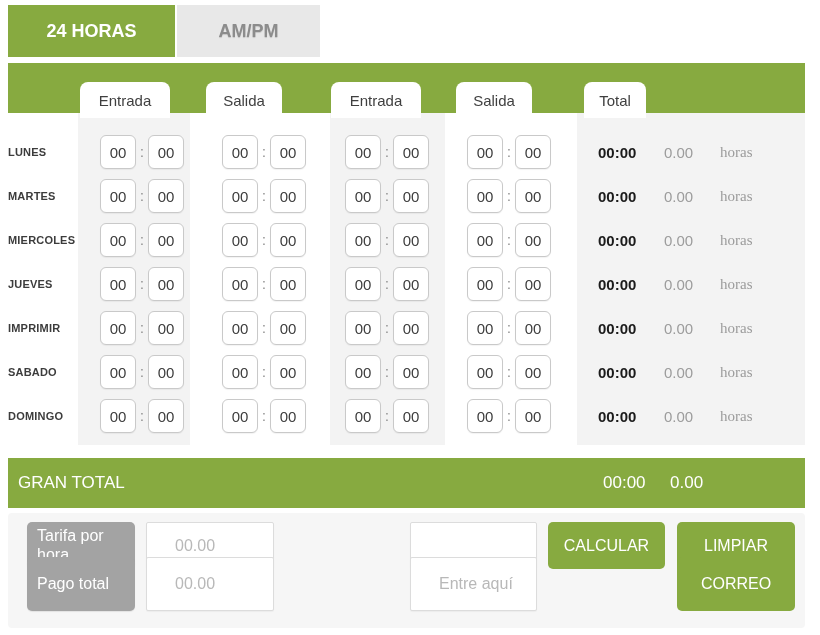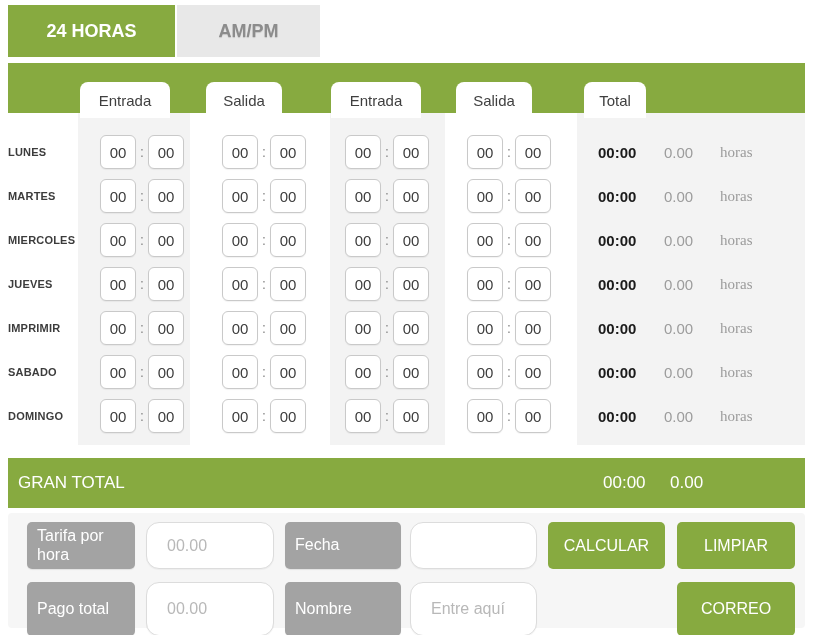--- a/index.html
+++ b/index.html
@@ -55,26 +55,26 @@
 
   
   .grand-total{position:absolute; left:8px; top:458px; width:797px; height:50px; background:var(--green);
                display:flex; align-items:center; color:#fff; font-size:17px;}
   .grand-total-label{margin-left:10px;}
   .gt-time{position:absolute; left:595px;}
   .gt-dec{position:absolute; left:662px;}
 
   
   .form-card{position:absolute; left:8px; top:513px; width:797px; height:115px; background:var(--card); border-radius:4px;}
-  .f-row1{top:9px; height:47px;} .f-row2{top:69px; height:54px;}
+  .f-row1{top:9px; height:47px;} .f-row2{top:44px; height:54px;}
   .f-el{position:absolute;}
   .f-label{background:var(--label-gray); border-radius:5px; color:#fff; font-size:16px; line-height:1.15;
            display:flex; align-items:center; padding-left:10px; box-shadow:0 1px 1px rgba(0,0,0,.08);}
-  .f-input{background:#fff; border:1px solid #dcdcdc; border-radius:13px; font-size:16px; color:#3f3f3f;
-           padding-left:20px; font-family:inherit; box-shadow:0 1px 1px rgba(0,0,0,.04);}
+  .f-input{background:#fff; border:1px solid #dcdcdc; border-radius:2px; font-size:16px; color:#3f3f3f;
+           padding-left:28px; font-family:inherit; box-shadow:0 1px 1px rgba(0,0,0,.04);}
   .f-input::placeholder{color:#b8b8b8; opacity:1;}
   .f-btn{background:var(--green); border:none; border-radius:5px; color:#fff; font-size:16px;
          font-family:inherit; cursor:pointer; display:flex; align-items:center; justify-content:center;}
   .fc1{left:19px; width:108px;} .fc2{left:138px; width:128px;} .fc3{left:277px; width:116px;}
   .fc4{left:402px; width:127px;} .fc5{left:540px; width:117px;} .fc6{left:669px; width:118px;}
 </style>
 </head>
 <body>
 
 <div id="app">
@@ -233,25 +233,23 @@
 
   <div class="grand-total">
     <span class="grand-total-label">GRAN TOTAL</span>
     <span class="gt-time">00:00</span>
     <span class="gt-dec">0.00</span>
   </div>
 
   <div class="form-card">
     <div class="f-el f-row1 fc1 f-label">Tarifa por hora</div>
     <input class="f-el f-row1 fc2 f-input" type="text" placeholder="00.00" style="">
-    <div class="f-el f-row1 fc3 f-label">Fecha</div>
     <input class="f-el f-row1 fc4 f-input" type="text" placeholder="" style="">
     <button class="f-el f-row1 fc6 f-btn">LIMPIAR</button>
     <button class="f-el f-row1 fc5 f-btn">CALCULAR</button>
 
     <div class="f-el f-row2 fc1 f-label">Pago total</div>
     <input class="f-el f-row2 fc2 f-input" type="text" placeholder="00.00" style="">
-    <div class="f-el f-row2 fc3 f-label">Nombre</div>
     <input class="f-el f-row2 fc4 f-input" type="text" placeholder="Entre aquí" style="">
     <button class="f-el f-row2 fc6 f-btn">CORREO</button>
   </div>
 
 </div>
 
 </body></html>

